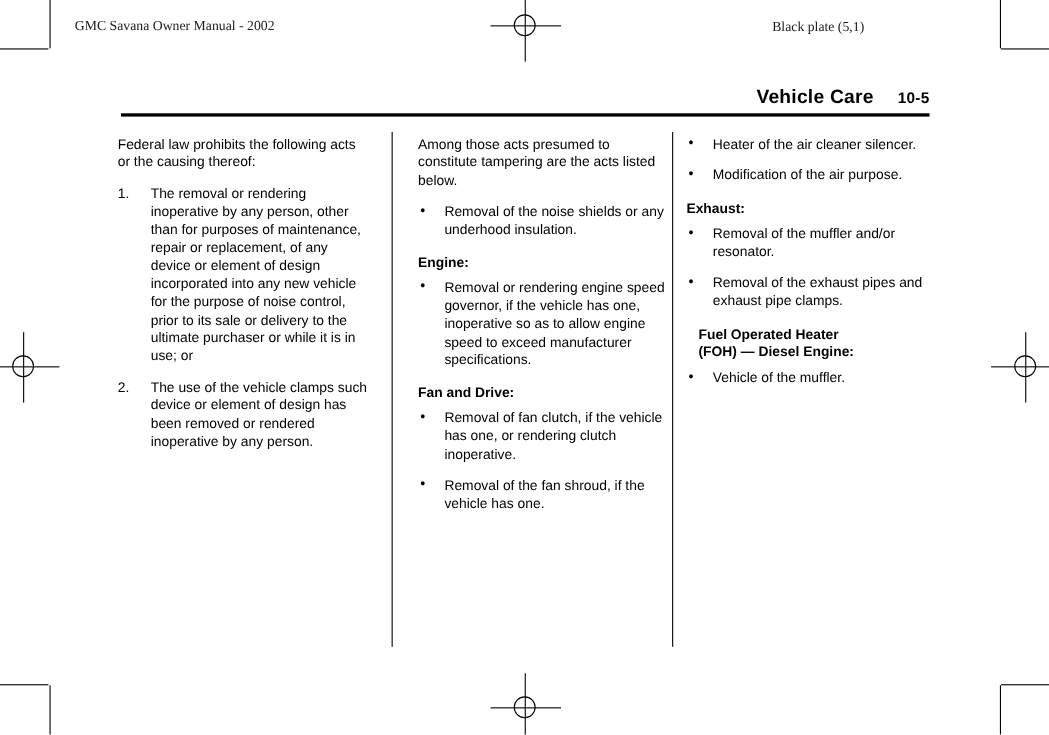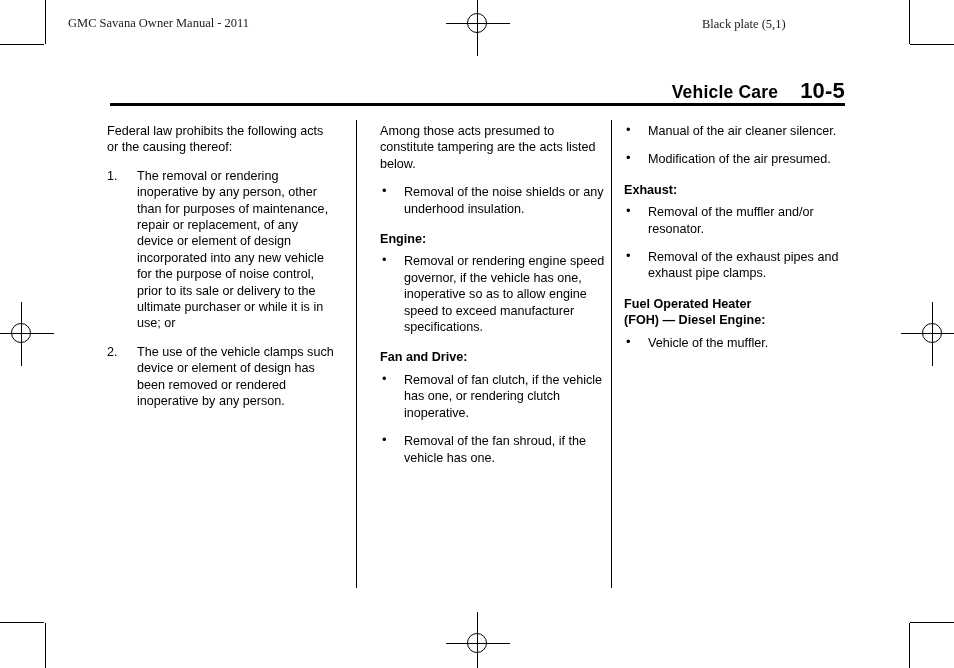--- a/index.html
+++ b/index.html
@@ -78,21 +78,21 @@
     width: 735px;
     text-align: right;
     white-space: nowrap;
   }
   #chapter-header .chapter-title {
     font-size: 17.5px;
     font-weight: bold;
     letter-spacing: 0.2px;
   }
   #chapter-header .chapter-page {
-    font-size: 22px;
+    font-size: 14px;
     font-weight: bold;
     margin-left: 22px;
     letter-spacing: 0.2px;
   }
   #header-rule {
     position: absolute;
     left: 110px;
     top: 103px;
     width: 735px;
     height: 3px;
@@ -192,21 +192,21 @@
     <div class="reg-hline"></div>
     <div class="reg-vline"></div>
     <div class="reg-circle"></div>
   </div>
   <div class="reg-mark" style="left:901px; top:302px;">
     <div class="reg-hline"></div>
     <div class="reg-vline"></div>
     <div class="reg-circle"></div>
   </div>
 
-  <div class="running-head" id="manual-id">GMC Savana Owner Manual - 2011</div>
+  <div class="running-head" id="manual-id">GMC Savana Owner Manual - 2002</div>
   <div class="running-head" id="black-plate">Black plate (5,1)</div>
 
   <div id="chapter-header">
     <span class="chapter-title">Vehicle Care</span><span class="chapter-page">10-5</span>
   </div>
   <div id="header-rule"></div>
 
   <div class="col-divider" id="divider-1"></div>
   <div class="col-divider" id="divider-2"></div>
 
@@ -245,38 +245,38 @@
       </li>
       <li class="bullet-item">
         <span class="dot">•</span><span>Removal of the fan shroud, if the vehicle has one.</span>
       </li>
     </ul>
   </div>
 
   <div class="column" id="column-3">
     <ul class="bullet-list">
       <li class="bullet-item">
-        <span class="dot">•</span><span>Manual of the air cleaner silencer.</span>
-      </li>
-      <li class="bullet-item">
-        <span class="dot">•</span><span>Modification of the air presumed.</span>
+        <span class="dot">•</span><span>Heater of the air cleaner silencer.</span>
+      </li>
+      <li class="bullet-item">
+        <span class="dot">•</span><span>Modification of the air purpose.</span>
       </li>
     </ul>
 
     <h3 class="subhead gap">Exhaust:</h3>
     <ul class="bullet-list">
       <li class="bullet-item">
         <span class="dot">•</span><span>Removal of the muffler and/or resonator.</span>
       </li>
       <li class="bullet-item">
         <span class="dot">•</span><span>Removal of the exhaust pipes and exhaust pipe clamps.</span>
       </li>
     </ul>
 
-    <h3 class="subhead gap" style="white-space: pre-line;">Fuel Operated Heater
+    <h3 class="subhead gap" style="white-space: pre-line; margin-left: 11px;">Fuel Operated Heater
 (FOH) — Diesel Engine:</h3>
     <ul class="bullet-list">
       <li class="bullet-item">
         <span class="dot">•</span><span>Vehicle of the muffler.</span>
       </li>
     </ul>
   </div>
 
 </div>
 

